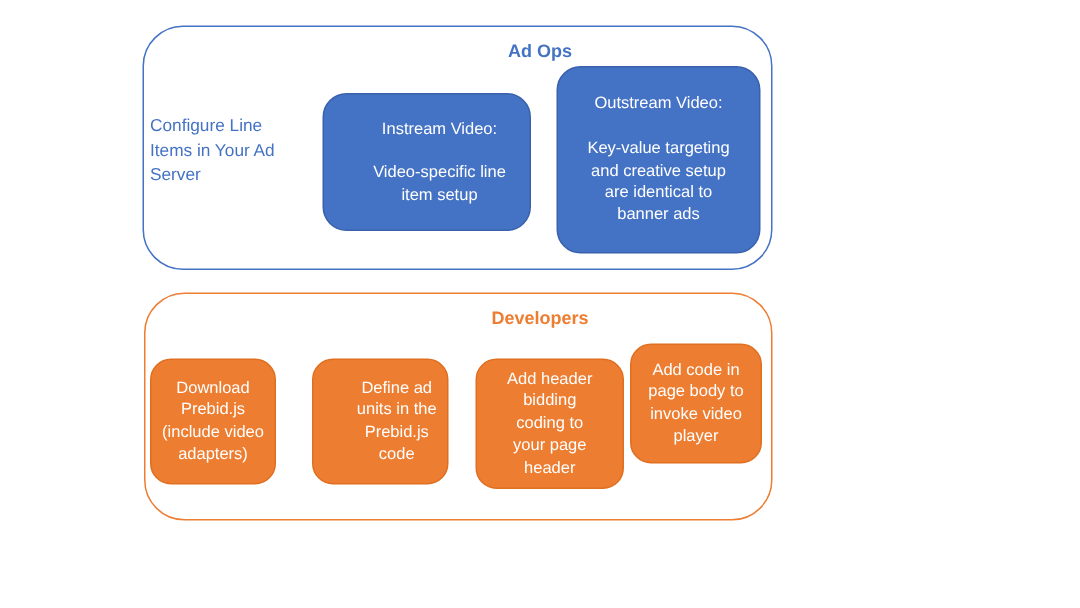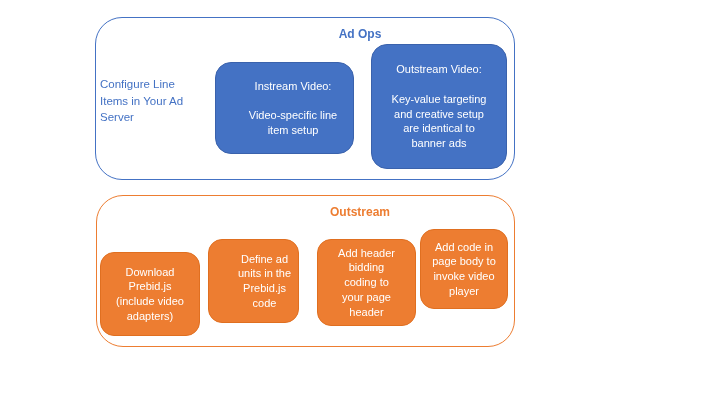--- a/index.html
+++ b/index.html
@@ -67,21 +67,21 @@
   }
   
   #adops-container   { left: 95px;  top: 17px;  width: 420px; height: 163px; }
   #adops-title       { top: 27px; }
   #adops-note        { left: 100px; top: 76px; width: 112px; }
   #adops-box-0       { left: 215px; top: 62px;  width: 139px; height: 92px; padding-left: 19px;  }
   #adops-box-1       { left: 371px; top: 44px;  width: 136px; height: 125px; }
   
   #dev-container     { left: 96px;  top: 195px; width: 419px; height: 152px; }
   #dev-title         { top: 205px; }
-  #dev-box-0         { left: 100px; top: 239px; width: 100px;  height: 84px; margin-top: 13px; }
+  #dev-box-0         { left: 100px; top: 239px; width: 84px;  height: 84px; }
   #dev-box-1         { left: 208px; top: 239px; width: 91px;  height: 84px; padding-left: 24px; }
   #dev-box-2         { left: 317px; top: 239px; width: 99px;  height: 87px; }
   #dev-box-3         { left: 420px; top: 229px; width: 88px;  height: 80px; }
 </style>
 </head>
 <body>
 
 <div class="canvas">
 
   <div id="adops-container" class="container blue"></div>
@@ -94,21 +94,21 @@
 Video-specific line
 item setup</div>
   <div id="adops-box-1" class="node blue">Outstream Video:
 
 Key-value targeting
 and creative setup
 are identical to
 banner ads</div>
 
   <div id="dev-container" class="container orange"></div>
-  <div id="dev-title" class="band-title orange">Outstream</div>
+  <div id="dev-title" class="band-title orange">Developers</div>
   <div id="dev-box-0" class="node orange">Download
 Prebid.js
 (include video
 adapters)</div>
   <div id="dev-box-1" class="node orange">Define ad
 units in the
 Prebid.js
 code</div>
   <div id="dev-box-2" class="node orange">Add header
 bidding

